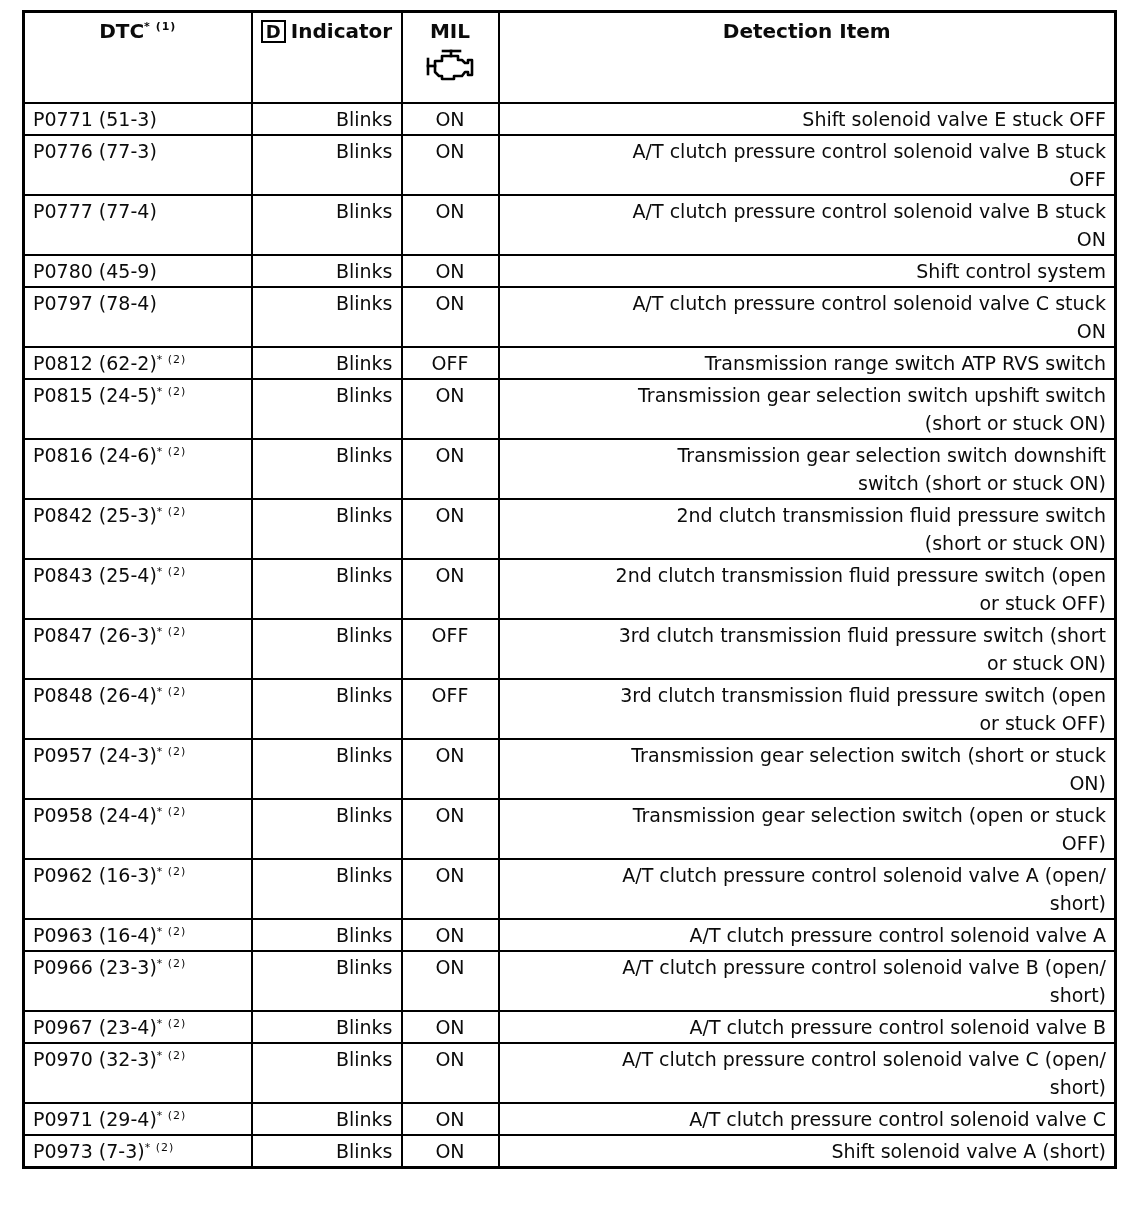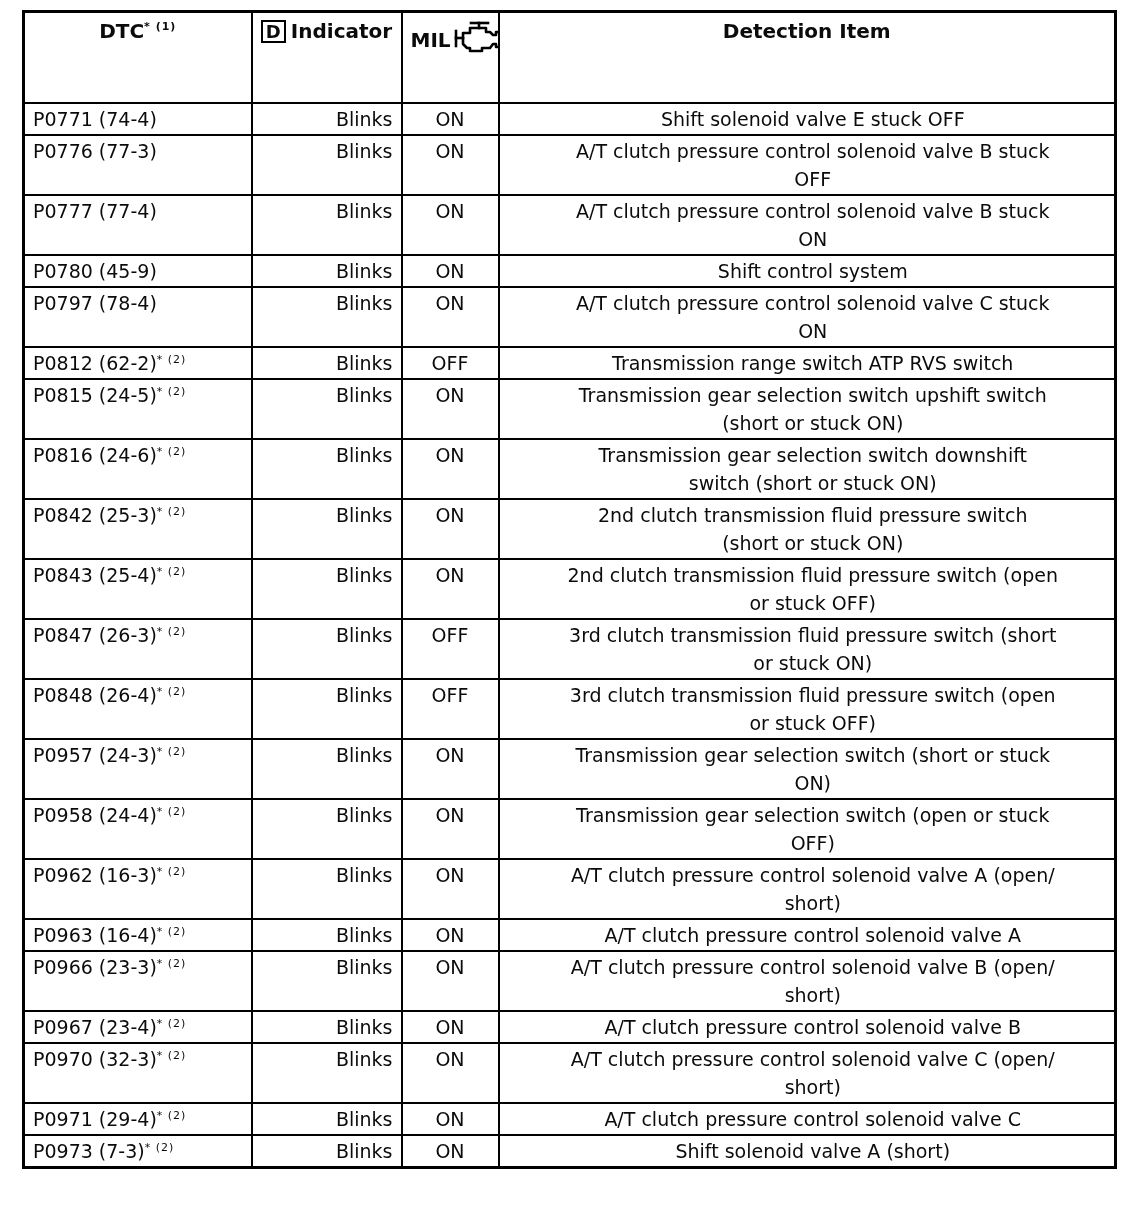--- a/index.html
+++ b/index.html
@@ -49,32 +49,32 @@
     padding: 0 3px;
     margin-right: 5px;
     font-size: 18px;
   }
   thead th sup, td.cell-dtc sup {
     font-size: 11px;
     vertical-align: super;
     line-height: 0;
     letter-spacing: 1px;
   }
-  .mil-head-wrap { display: flex; flex-direction: row; align-items: center; }
+  .mil-head-wrap { display: flex; flex-direction: column; align-items: center; }
   .mil-engine { margin-top: 2px; }
 
   td.cell-dtc {
     text-align: left;
     white-space: nowrap;
     font-weight: 500;
   }
   td.cell-indicator { text-align: right; }
   td.cell-mil { text-align: center; }
   td.cell-detect {
-    text-align: center;
+    text-align: right;
     white-space: pre-line;
     padding-left: 20px;
   }
 </style>
 </head>
 <body>
 
 <div class="page">
   <table class="dtc-table">
     <colgroup>
@@ -105,21 +105,21 @@
             </span>
           </span>
         </th>
         <th>
           <span>Detection Item</span>
         </th>
       </tr>
     </thead>
     <tbody>
   <tr>
-    <td class="cell-dtc"><span>P0771 (74-4)</span><sup></sup></td>
+    <td class="cell-dtc"><span>P0771 (51-3)</span><sup></sup></td>
     <td class="cell-indicator"><span>Blinks</span></td>
     <td class="cell-mil"><span>ON</span></td>
     <td class="cell-detect"><span>Shift solenoid valve E stuck OFF</span></td>
   </tr>
 
   <tr>
     <td class="cell-dtc"><span>P0776 (77-3)</span><sup></sup></td>
     <td class="cell-indicator"><span>Blinks</span></td>
     <td class="cell-mil"><span>ON</span></td>
     <td class="cell-detect"><span>A/T clutch pressure control solenoid valve B stuck

